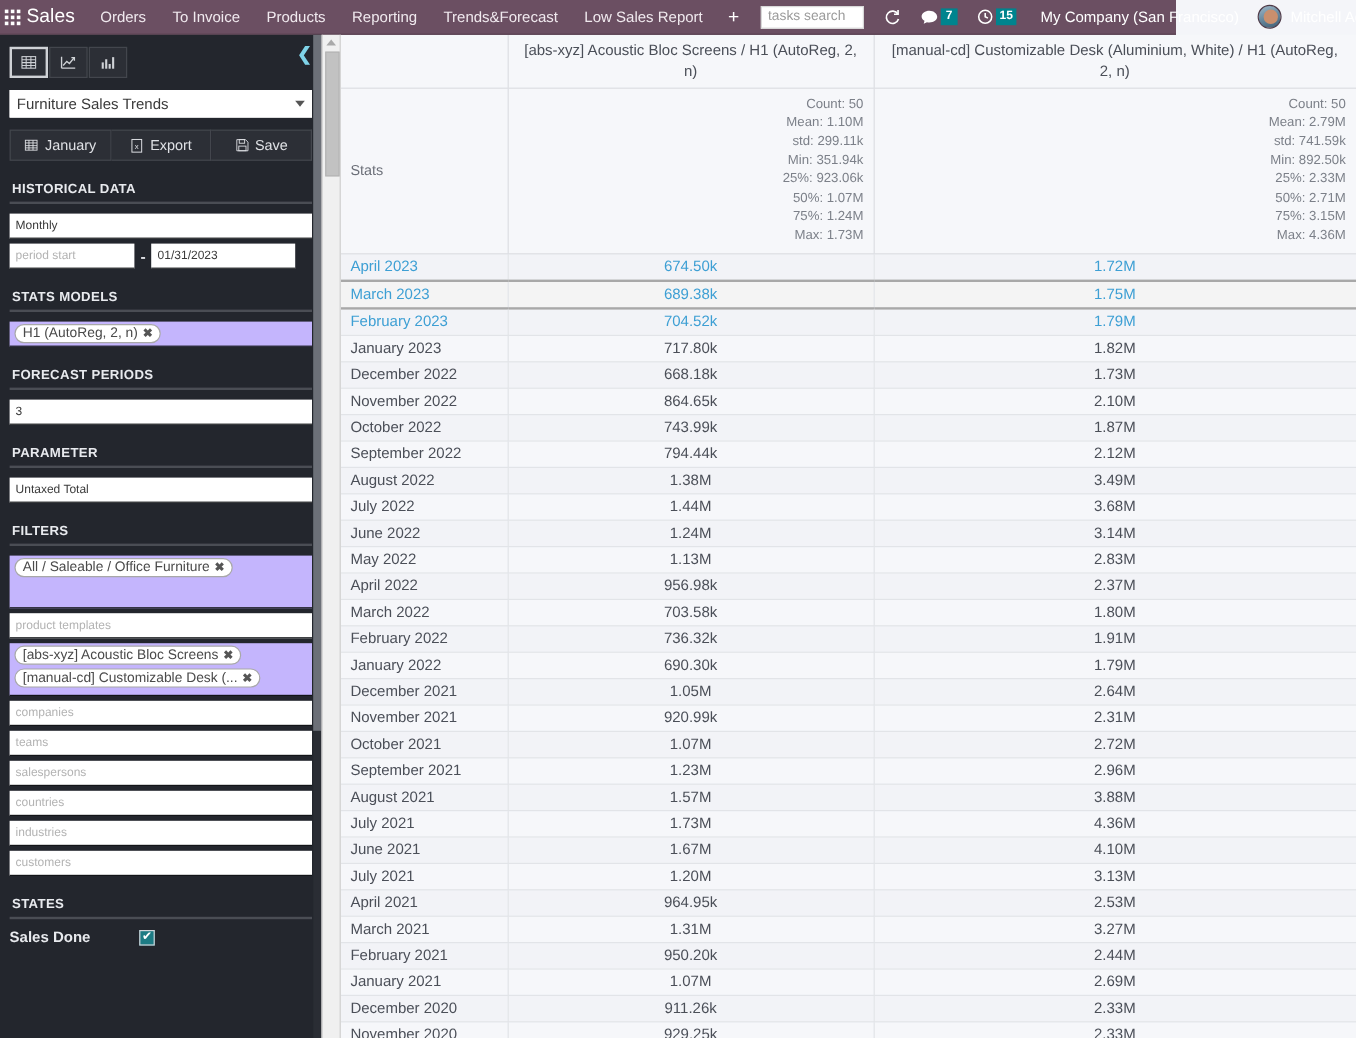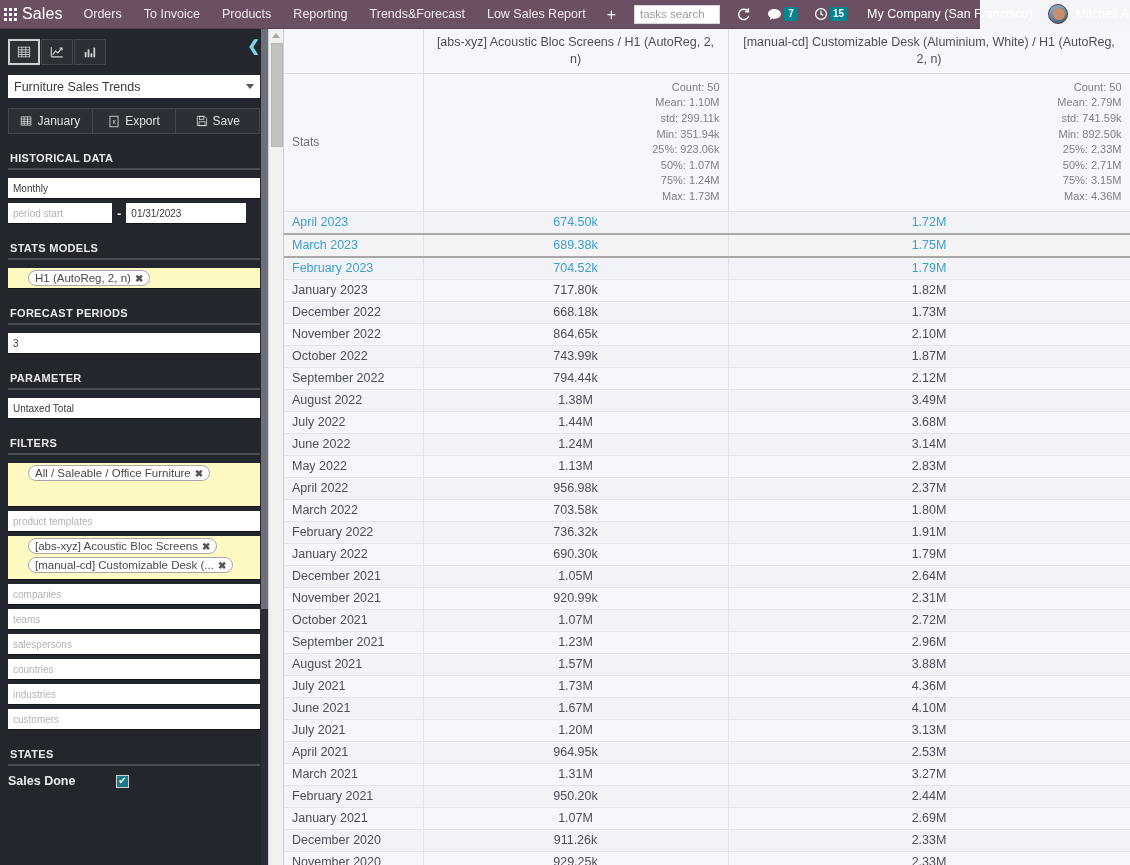--- a/index.html
+++ b/index.html
@@ -121,23 +121,23 @@
     margin-bottom: 4px;
   }
   .fld.ph { color: #b3b3b3; }
   #daterow { display: flex; align-items: center; gap: 5px; margin-bottom: 4px; }
   #daterow .fld { margin-bottom: 0; }
   #period-start { width: 104px; }
   #period-end { width: 120px; color:#3a3a3a; }
   .dash { color: #e0e2e6; font-size: 13px; font-weight: bold; }
 
   .tagbox {
-    width: 100%; background: #fef9c3;
+    width: 100%; background: #c4b5fd;
     border-bottom: 1px solid #121418;
-    min-height: 21px; padding: 2px 20px;
+    min-height: 21px; padding: 2px 4px;
     display: flex; flex-wrap: wrap; gap: 3px; align-items: center;
     margin-bottom: 4px;
   }
   .tagbox.tall { min-height: 44px; align-items: flex-start; align-content: flex-start; }
   .tag {
     border: 1px solid #a8a8a8; border-radius: 9px;
     padding: 0 6px; font-size: 11.5px; color: #4a4a4a;
     height: 16px; display: inline-flex; align-items: center; gap: 4px;
     background: #fff; white-space: nowrap; max-width: 100%;
   }

